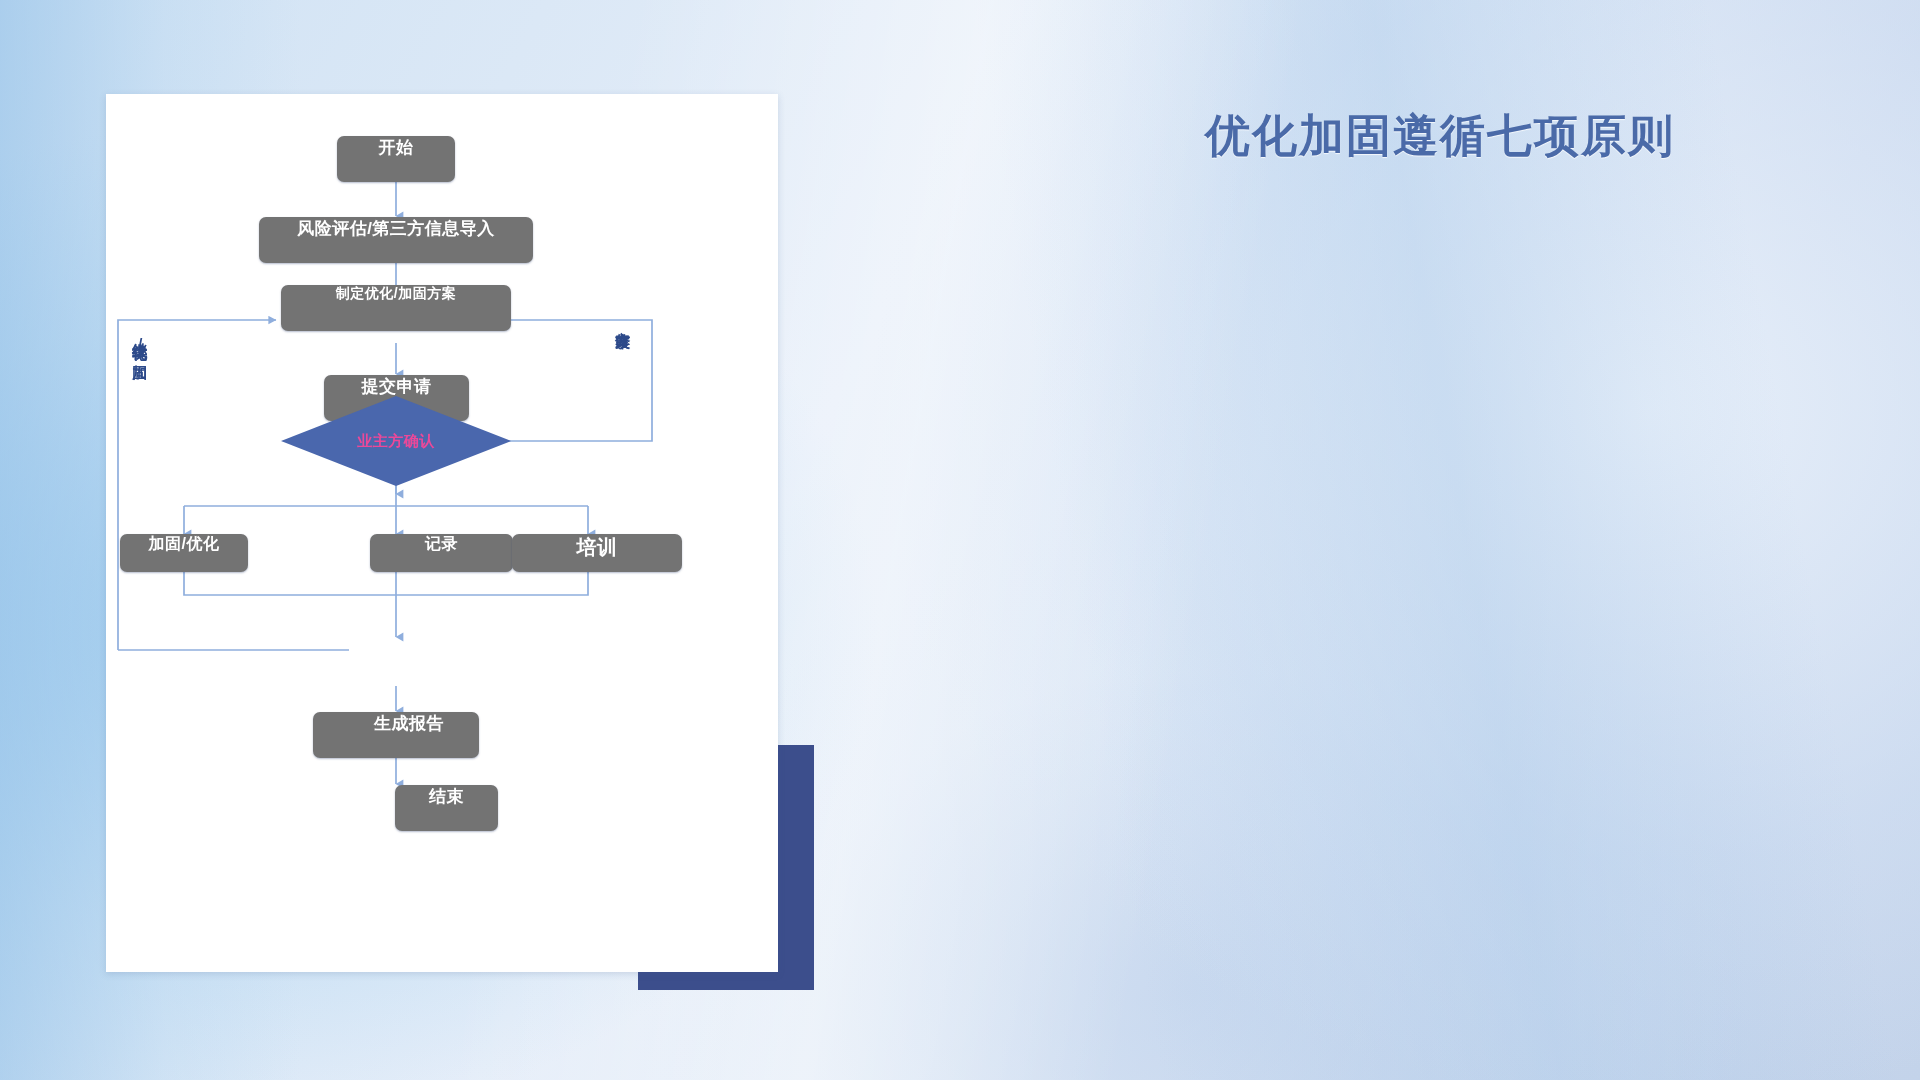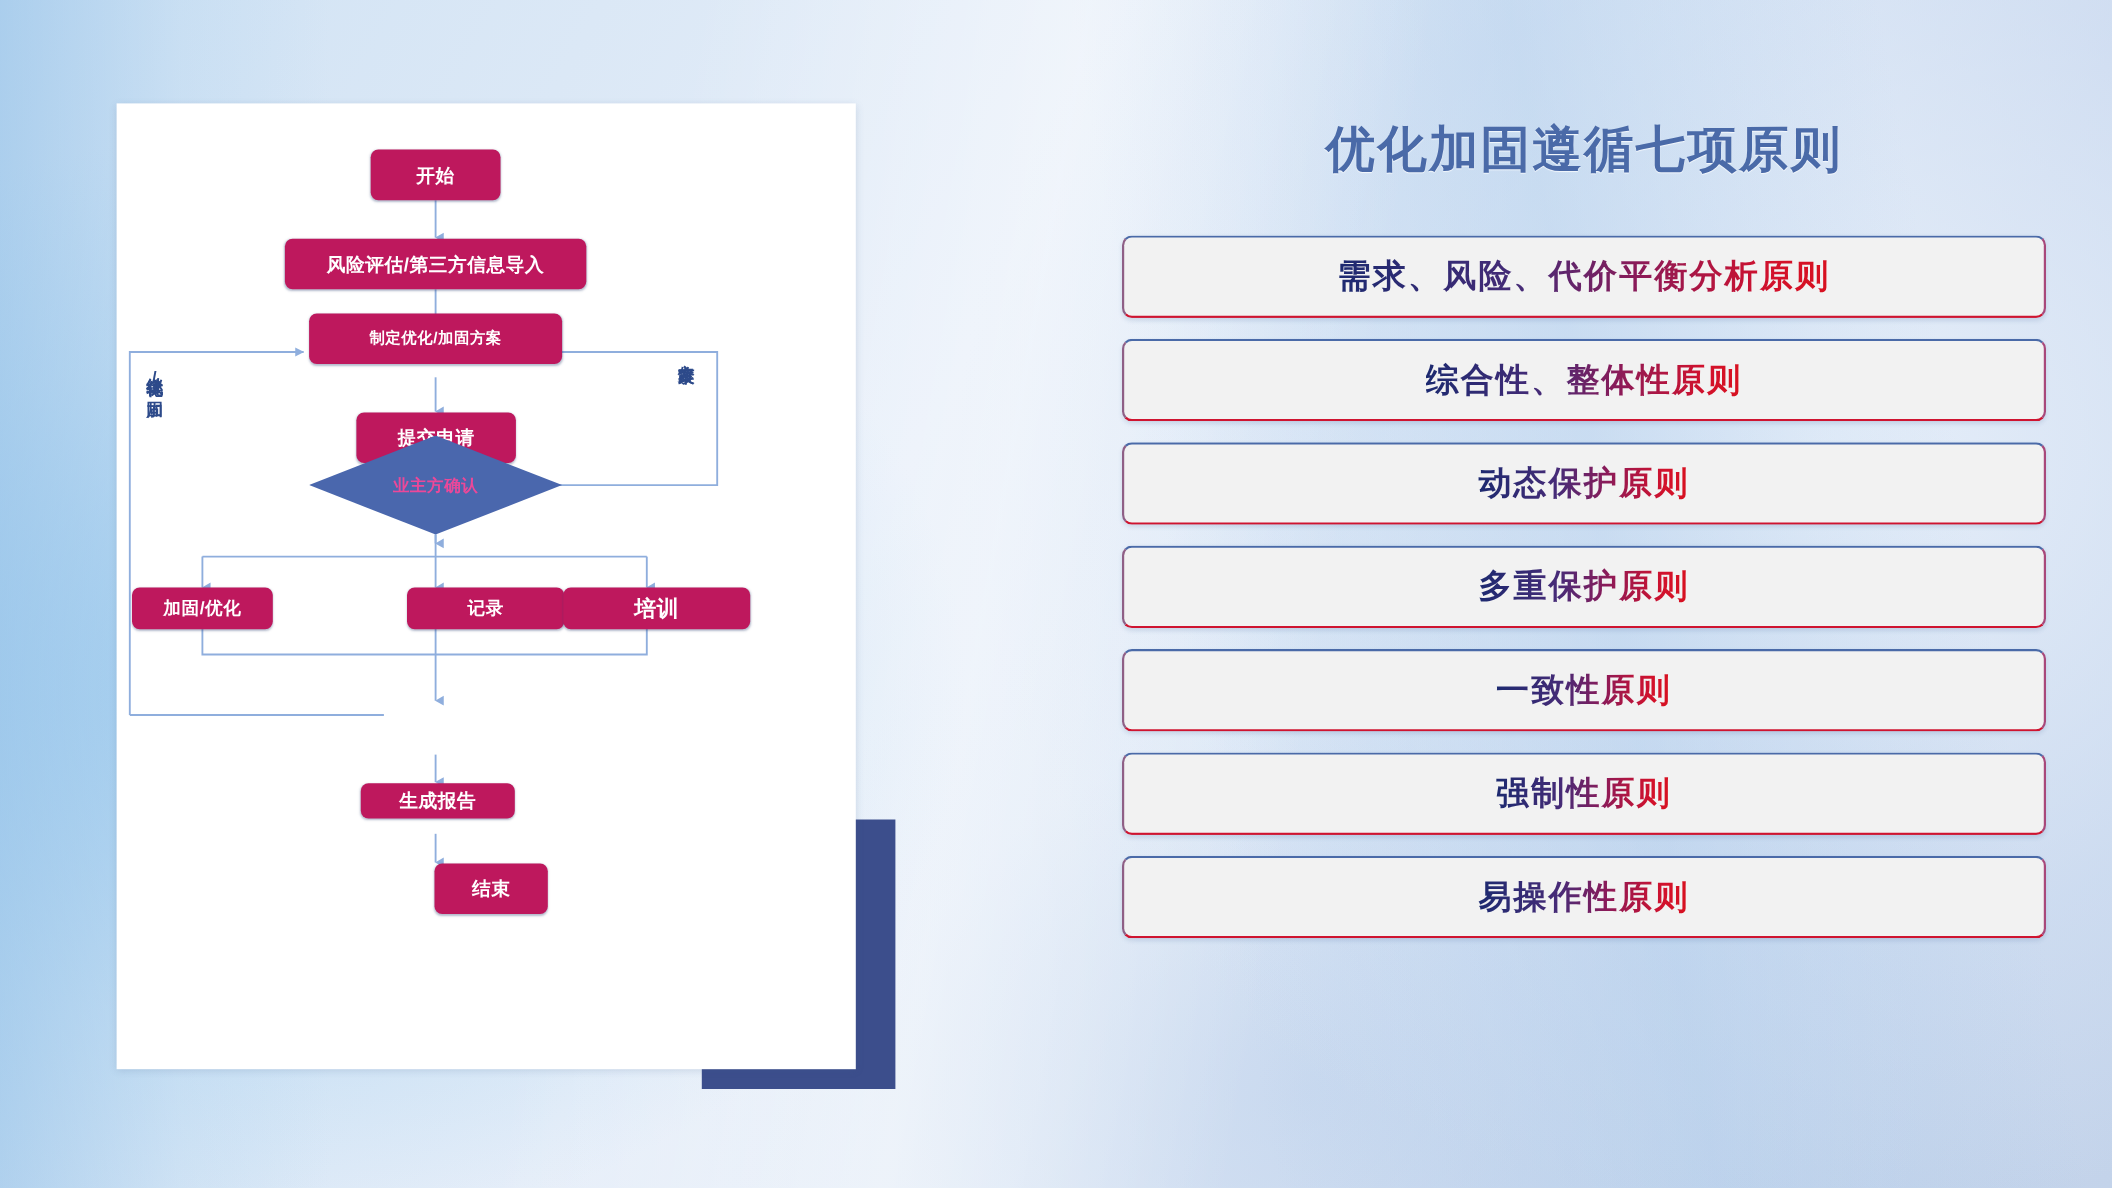--- a/index.html
+++ b/index.html
@@ -64,25 +64,24 @@
     box-shadow: 0 2px 7px rgba(60,90,140,0.18);
   }
   #flow-canvas {
     position: absolute;
     left: 0; top: 0;
     width: 672px;
     height: 878px;
   }
   .node {
     position: absolute;
-    background: #be185d;
+    background: #737373;
     color: #ffffff;
     border-radius: 7px;
     display: flex;
-    align-items: center;
     justify-content: center;
     font-weight: bold;
     letter-spacing: 0.5px;
     white-space: nowrap;
     box-shadow: 0 1px 2px rgba(40,60,110,0.35);
     z-index: 4;
   }
   .diamond-wrap {
     position: absolute;
     z-index: 4;
@@ -245,64 +244,33 @@
 
     <div class="node" style="left:219px; top:440px; width:143px; height:38px; font-size:16px;margin-left:45px;">
       <span>记录</span>
     </div>
 
     <div class="node" style="left:406px; top:440px; width:170px; height:38px; font-size:20px;">
       <span>培训</span>
     </div>
 
 
-    <div class="node" style="left:222px; top:618px; width:140px; height:32px; font-size:17px;">
+    <div class="node" style="left:207px; top:618px; width:140px; height:46px; font-size:17px;padding-left:26px;">
       <span>生成报告</span>
     </div>
 
     <div class="node" style="left:241px; top:691px; width:103px; height:46px; font-size:17px;margin-left:48px;">
       <span>结束</span>
     </div>
 
     <div class="side-label" style="left:26px; top:237px; height:140px;">继续优化/加固</div>
 
     <div class="side-label" style="left:509px; top:225px; height:110px;">方案修改</div>
 
   </div>
 
   <div id="right-pane">
 
     <h1 id="principles-title">优化加固遵循七项原则</h1>
 
-    <div id="principles-list">
-
-      <div class="principle-card">
-        <span class="principle-text">需求、风险、代价平衡分析原则</span>
-      </div>
-
-      <div class="principle-card">
-        <span class="principle-text">综合性、整体性原则</span>
-      </div>
-
-      <div class="principle-card">
-        <span class="principle-text">动态保护原则</span>
-      </div>
-
-      <div class="principle-card">
-        <span class="principle-text">多重保护原则</span>
-      </div>
-
-      <div class="principle-card">
-        <span class="principle-text">一致性原则</span>
-      </div>
-
-      <div class="principle-card">
-        <span class="principle-text">强制性原则</span>
-      </div>
-
-      <div class="principle-card">
-        <span class="principle-text">易操作性原则</span>
-      </div>
-
-    </div>
   </div>
 
 </div>
 
 </body></html>

